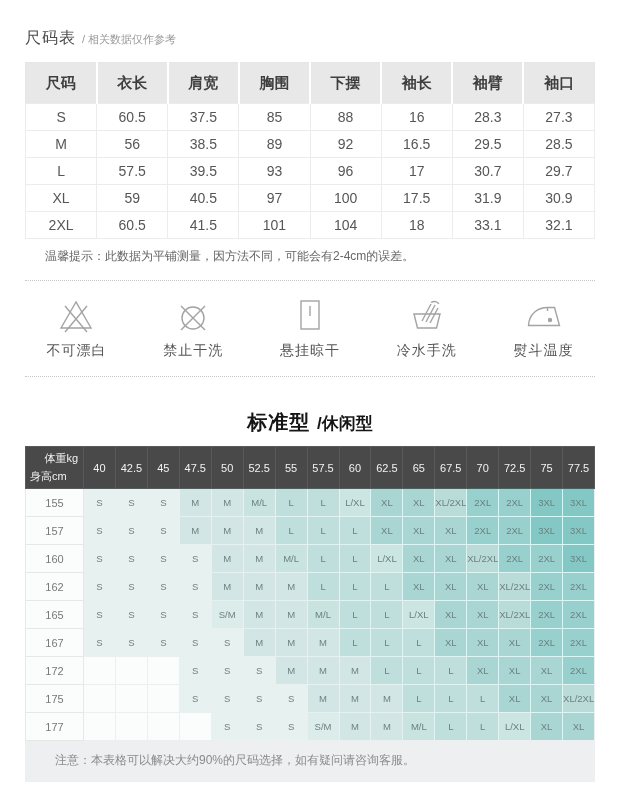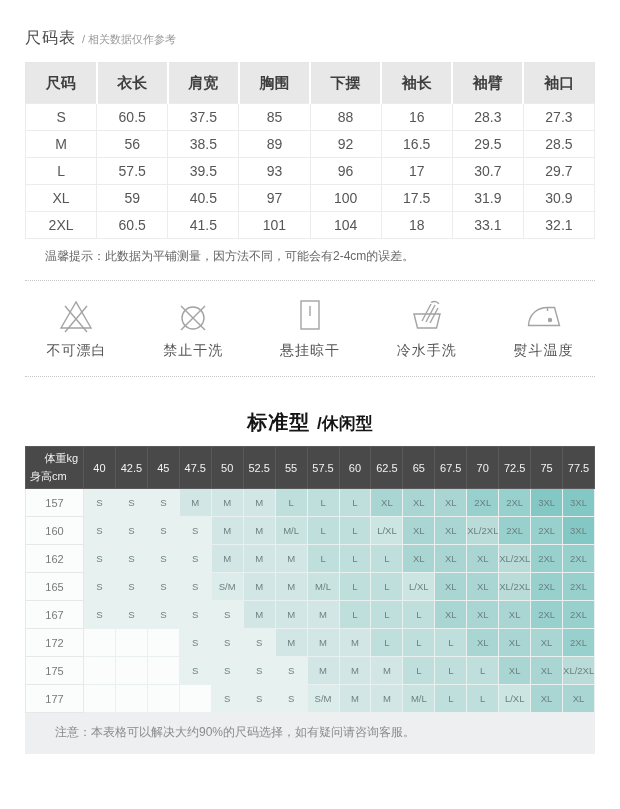--- a/index.html
+++ b/index.html
@@ -239,20 +239,39 @@
         <th>65</th>
         <th>67.5</th>
         <th>70</th>
         <th>72.5</th>
         <th>75</th>
         <th>77.5</th>
       </tr>
     </thead>
   <tbody id="fit-body">
       <tr>
+        <td class="h-label">155</td>
+        <td style="background: rgb(231, 241, 240);">S</td>
+        <td style="background: rgb(231, 241, 240);">S</td>
+        <td style="background: rgb(231, 241, 240);">S</td>
+        <td style="background: rgb(210, 231, 229);">M</td>
+        <td style="background: rgb(210, 231, 229);">M</td>
+        <td style="background: rgb(200, 227, 224);">M/L</td>
+        <td style="background: rgb(190, 223, 220);">L</td>
+        <td style="background: rgb(190, 223, 220);">L</td>
+        <td style="background: rgb(203, 229, 226);">L/XL</td>
+        <td style="background: rgb(169, 214, 211);">XL</td>
+        <td style="background: rgb(169, 214, 211);">XL</td>
+        <td style="background: rgb(185, 220, 217);">XL/2XL</td>
+        <td style="background: rgb(151, 208, 205);">2XL</td>
+        <td style="background: rgb(151, 208, 205);">2XL</td>
+        <td style="background: rgb(132, 200, 197);">3XL</td>
+        <td style="background: rgb(132, 200, 197);">3XL</td>
+      </tr>
+      <tr>
         <td class="h-label">157</td>
         <td style="background: rgb(231, 241, 240);">S</td>
         <td style="background: rgb(231, 241, 240);">S</td>
         <td style="background: rgb(231, 241, 240);">S</td>
         <td style="background: rgb(210, 231, 229);">M</td>
         <td style="background: rgb(210, 231, 229);">M</td>
         <td style="background: rgb(210, 231, 229);">M</td>
         <td style="background: rgb(190, 223, 220);">L</td>
         <td style="background: rgb(190, 223, 220);">L</td>
         <td style="background: rgb(190, 223, 220);">L</td>

